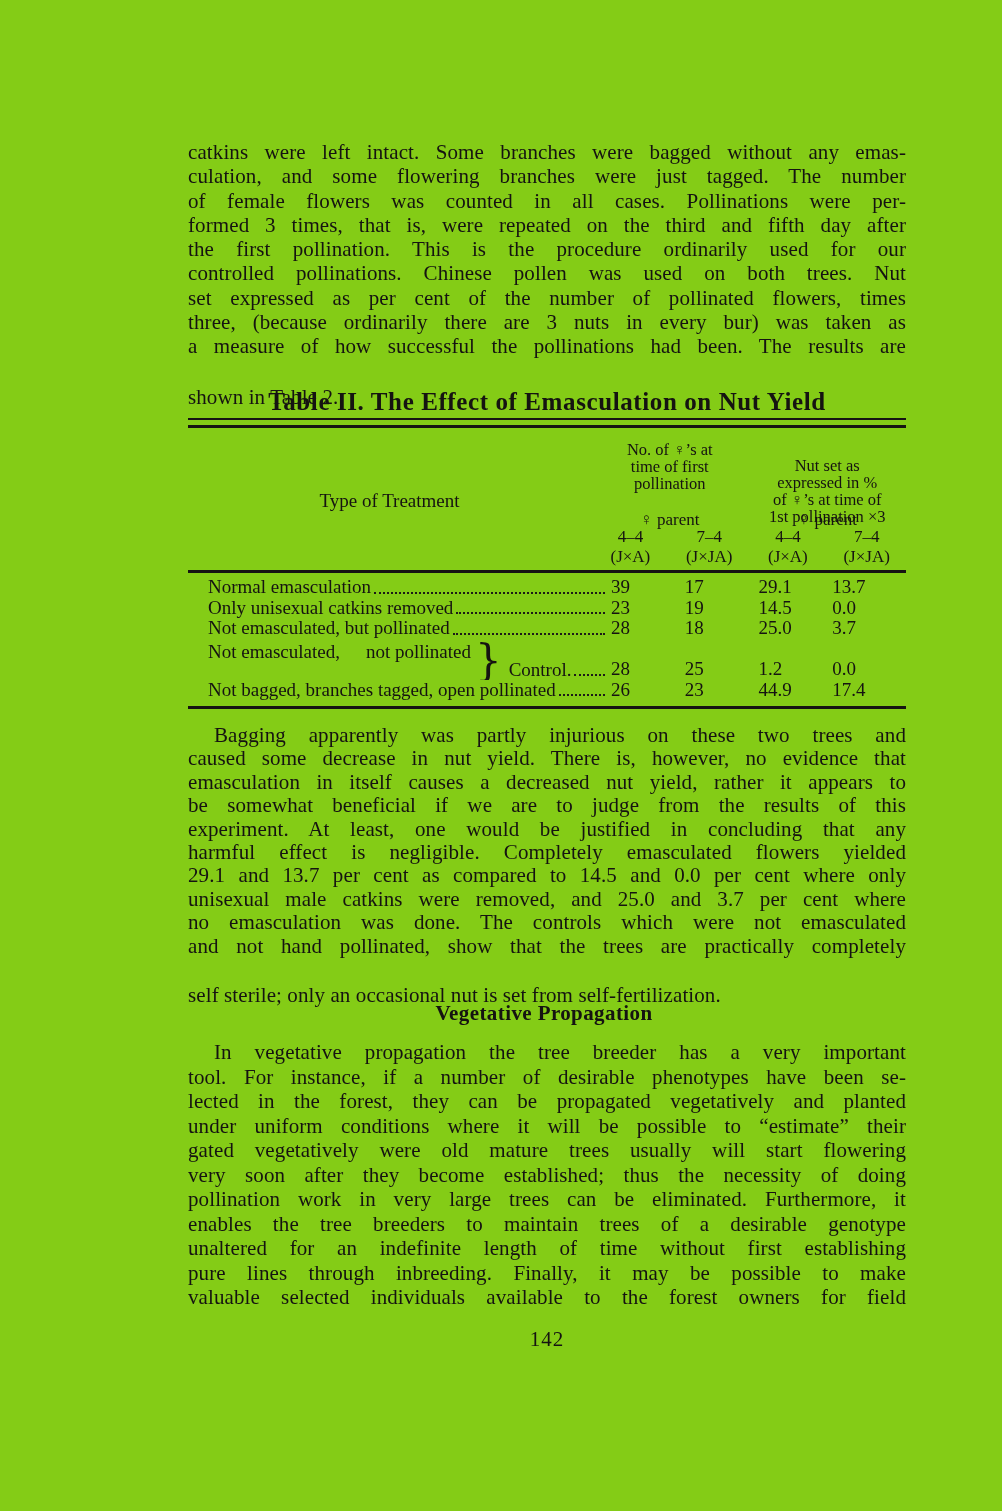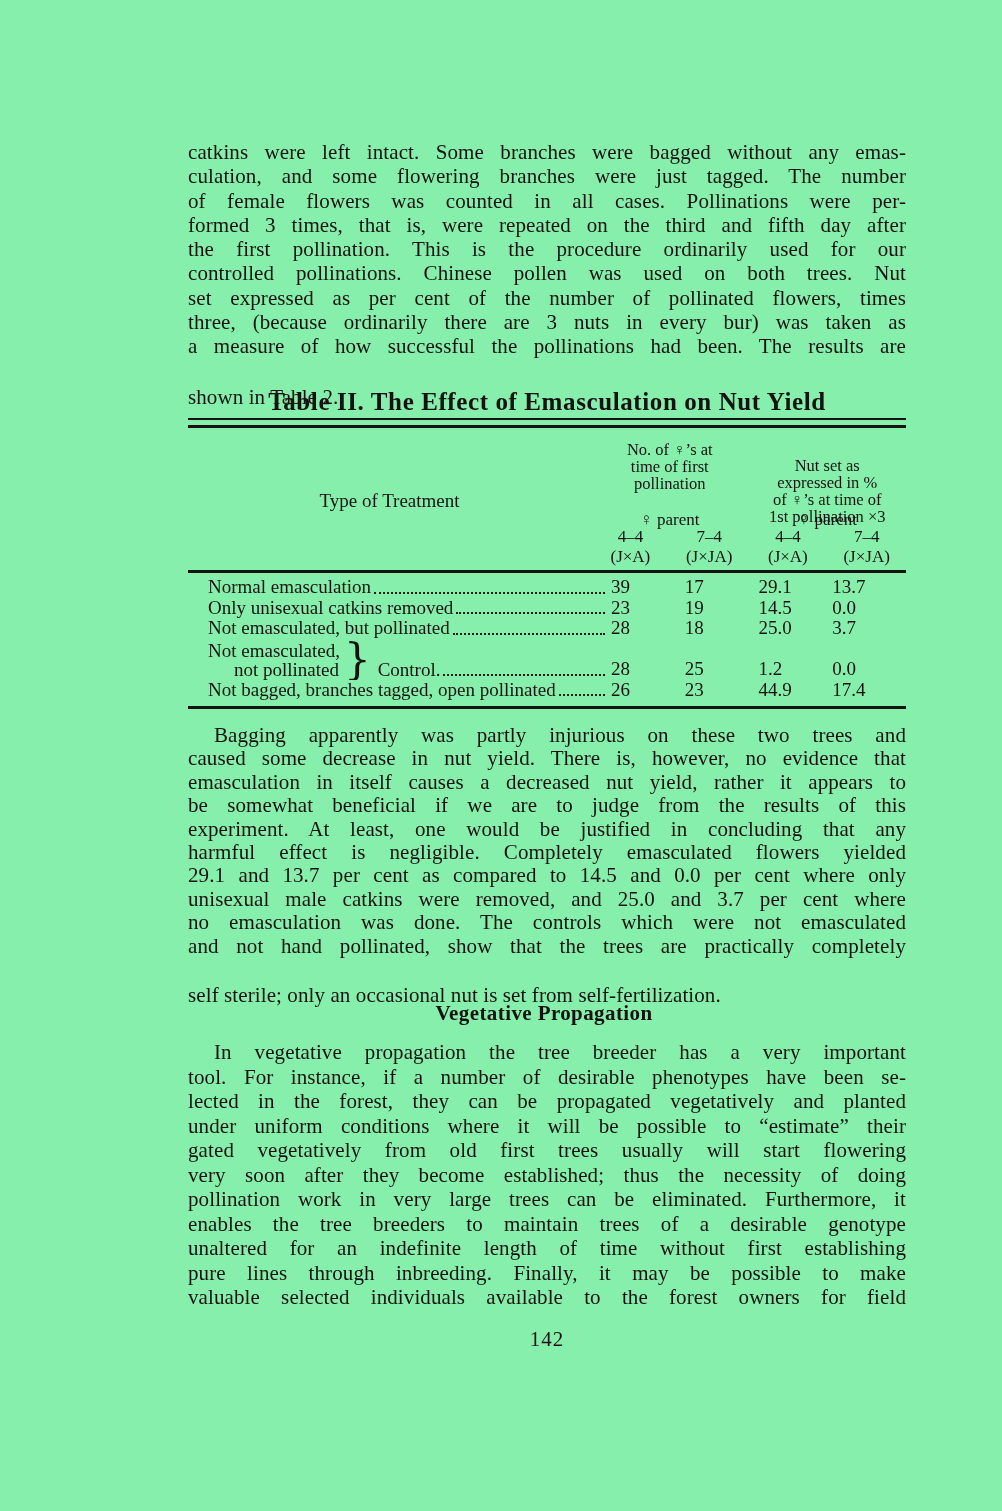--- a/index.html
+++ b/index.html
@@ -4,21 +4,21 @@
 <style>
   html,body { margin:0; padding:0; }
   body {
     background:#fbfaf6;
     font-family:"Liberation Serif","DejaVu Serif",serif;
     color:#151311;
   }
   #page {
     position:relative;
     width:1002px; height:1511px;
-    background:#86efac;
+    background:#84cc16;
     overflow:hidden;
   }
   .abs { position:absolute; }
 
   
   .para { left:188px; width:718px; font-size:21px; }
   .ln {
     display:block;
     text-align:justify;
     text-align-last:justify;
@@ -77,21 +77,21 @@
     grid-template-columns:403px 1fr 1fr 1fr 1fr;
     line-height:20.5px; height:20.5px;
     align-items:baseline;
   }
   .trow .lbl { display:flex; white-space:nowrap; overflow:hidden; }
   .leader { flex:1; border-bottom:2.6px dotted #1c1a18; margin:0 6px 4px 3px; min-width:8px; }
   .val { }
 
   .trow.control { height:41px; align-items:end; }
   .ctl-wrap { display:flex; overflow:hidden; }
-  .ctl-lines { display:flex; flex-direction:column; line-height:19.5px; white-space:nowrap; }
+  .ctl-lines { display:flex; flex-direction:row; line-height:19.5px; white-space:nowrap; }
   .ctl-line2 { padding-left:26px; }
   .ctl-brace {
     align-self:center; font-size:42px; font-weight:400;
     line-height:38px; margin:0 7px 0 4px;
     font-family:"DejaVu Serif",serif;
   }
   .ctl-suffix { align-self:flex-end; line-height:19.5px; white-space:nowrap; }
   .ctl-wrap .leader { align-self:flex-end; }
 </style>
 </head>
@@ -219,21 +219,21 @@
     <span class="ln noj">self sterile; only an occasional nut is set from self-fertilization.</span>
   </div>
 
   <div id="section-heading" class="abs">Vegetative Propagation</div>
 
   <div id="para3" class="abs para">
     <span class="ln ind">In vegetative propagation the tree breeder has a very important</span>
     <span class="ln">tool. For instance, if a number of desirable phenotypes have been se-</span>
     <span class="ln">lected in the forest, they can be propagated vegetatively and planted</span>
     <span class="ln">under uniform conditions where it will be possible to “estimate” their</span>
-    <span class="ln">gated vegetatively from old first trees usually will start flowering</span>
+    <span class="ln">gated vegetatively were old mature trees usually will start flowering</span>
     <span class="ln">very soon after they become established; thus the necessity of doing</span>
     <span class="ln">pollination work in very large trees can be eliminated. Furthermore, it</span>
     <span class="ln">enables the tree breeders to maintain trees of a desirable genotype</span>
     <span class="ln">unaltered for an indefinite length of time without first establishing</span>
     <span class="ln">pure lines through inbreeding. Finally, it may be possible to make</span>
     <span class="ln">valuable selected individuals available to the forest owners for field</span>
   </div>
 
   <div id="page-number" class="abs">142</div>
 

